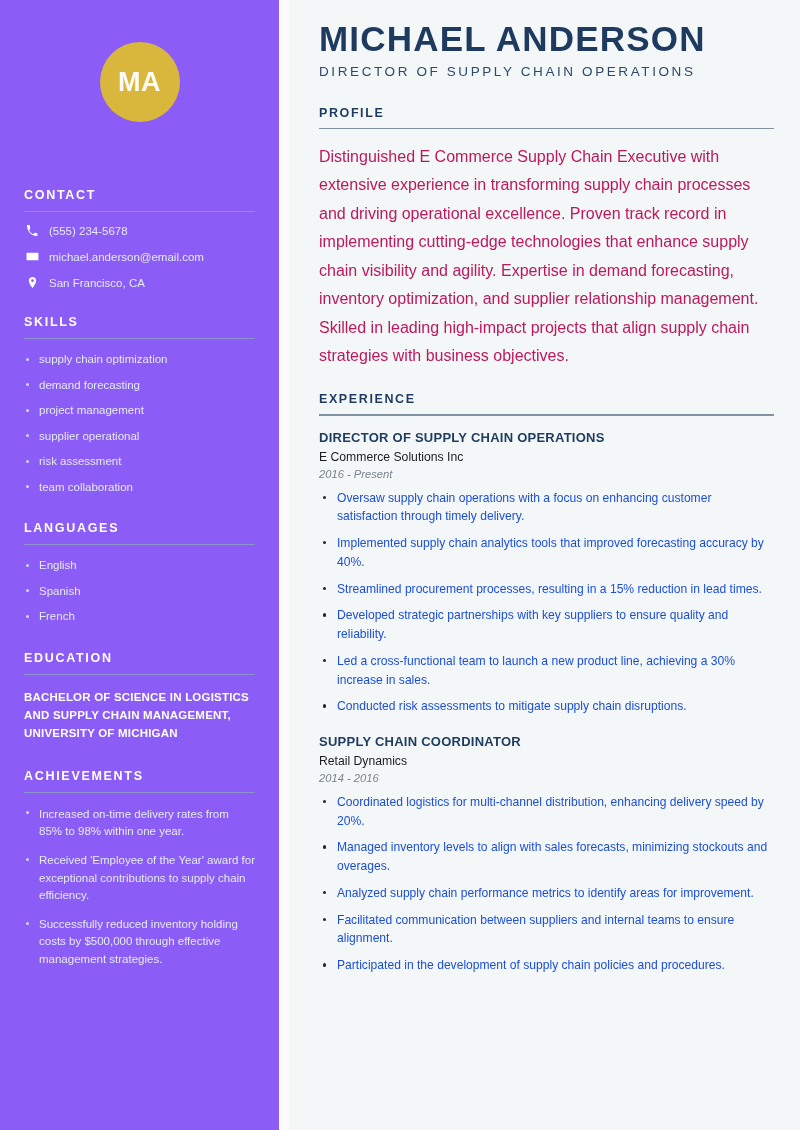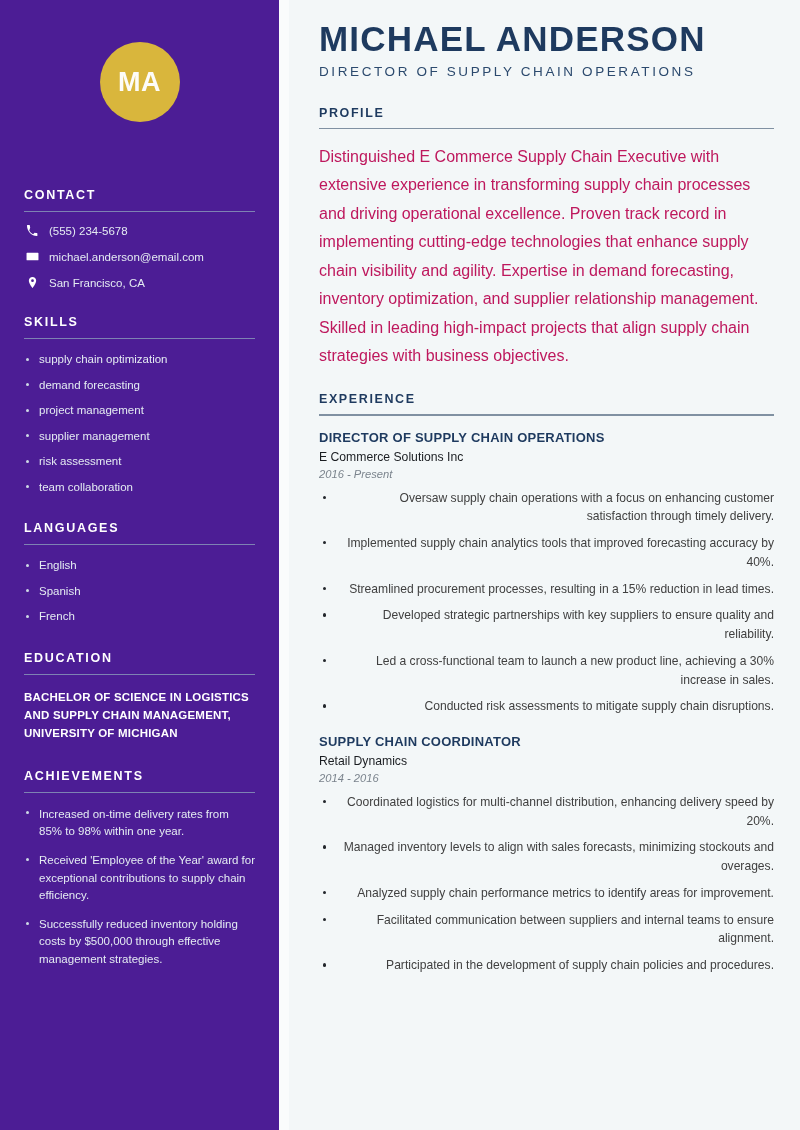--- a/index.html
+++ b/index.html
@@ -19,21 +19,21 @@
     height: 1130px;
     display: flex;
     background: #f3f7f8;
     overflow: hidden;
   }
 
   
   .sidebar {
     width: 279px;
     min-width: 279px;
-    background: #4c1d95;
+    background: #8b5cf6;
     box-sizing: border-box;
     padding: 0 24px;
     position: relative;
   }
   .sidebar-gap {
     width: 10px;
     min-width: 10px;
     background: #fafcfc;
   }
 
@@ -193,24 +193,23 @@
   }
   ul.job-points {
     list-style: none;
     margin: 0;
     padding: 0;
   }
   ul.job-points li {
     position: relative;
     padding-left: 18px;
     margin-bottom: 8px;
-    color: #404040;
+    color: #1d4ed8;
     font-size: 12.1px;
     line-height: 1.55;
-    text-align: right;
   }
   ul.job-points li:before {
     content: "";
     position: absolute;
     left: 4px;
     top: 7px;
     width: 3.4px;
     height: 3.4px;
     background: #22262b;
     border-radius: 50%;
@@ -259,21 +258,21 @@
       </div>
     </section>
 
     <section class="side-section">
       <h2 class="side-head">SKILLS</h2>
       <div class="side-rule"></div>
       <ul class="side-list">
         <li>supply chain optimization</li>
         <li>demand forecasting</li>
         <li>project management</li>
-        <li>supplier management</li>
+        <li>supplier operational</li>
         <li>risk assessment</li>
         <li>team collaboration</li>
       </ul>
     </section>
 
     <section class="side-section">
       <h2 class="side-head">LANGUAGES</h2>
       <div class="side-rule"></div>
       <ul class="side-list">
         <li>English</li>

